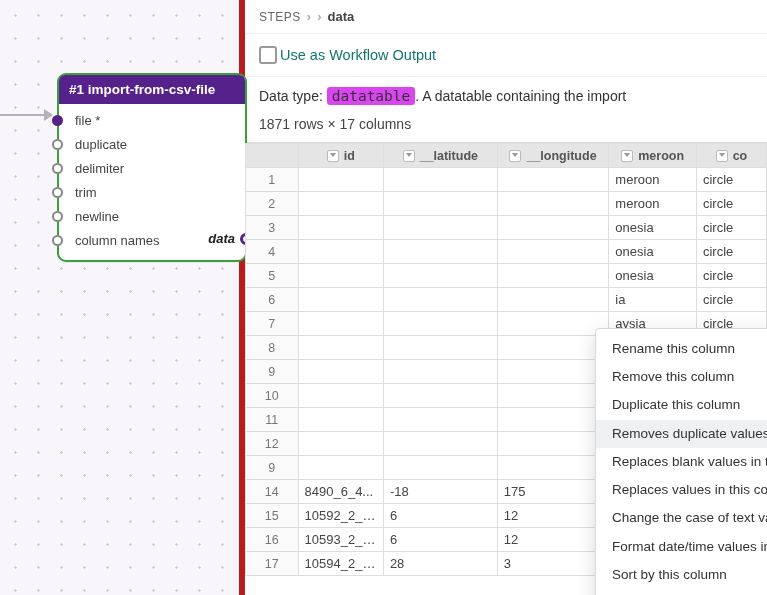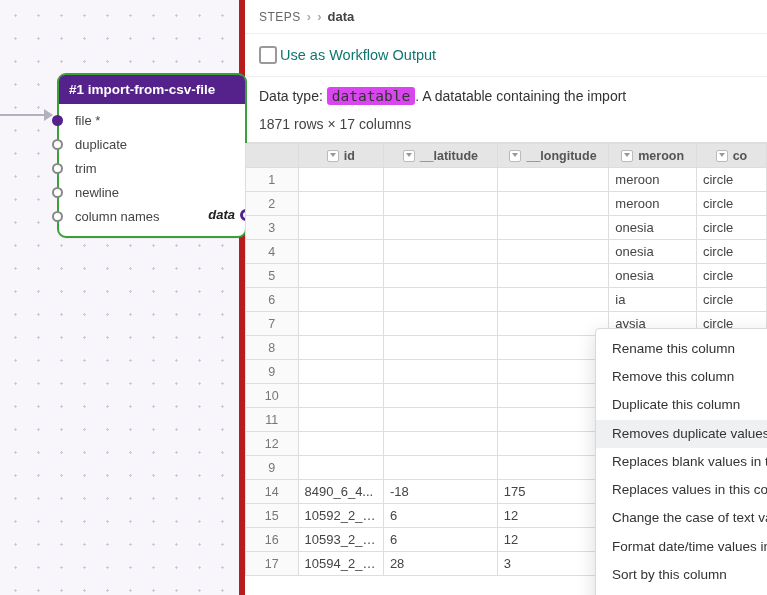--- a/index.html
+++ b/index.html
@@ -240,20 +240,24 @@
     <div class="node">
       <div class="node-header">#1 import-from-csv-file</div>
       <div class="node-body">
         <div class="node-row">
           <span class="port-in req"></span>
           <span>file *</span>
         </div>
         <div class="node-row">
           <span class="port-in"></span>
           <span>duplicate</span>
+        </div>
+        <div class="node-row">
+          <span class="port-in"></span>
+          <span>delimiter</span>
         </div>
         <div class="node-row">
           <span class="port-in"></span>
           <span>trim</span>
         </div>
         <div class="node-row">
           <span class="port-in"></span>
           <span>newline</span>
         </div>
         <div class="node-row">

